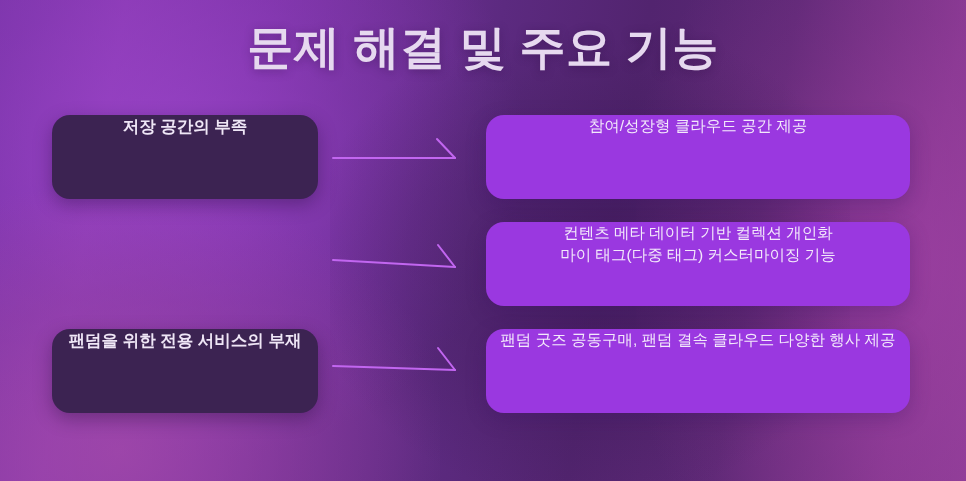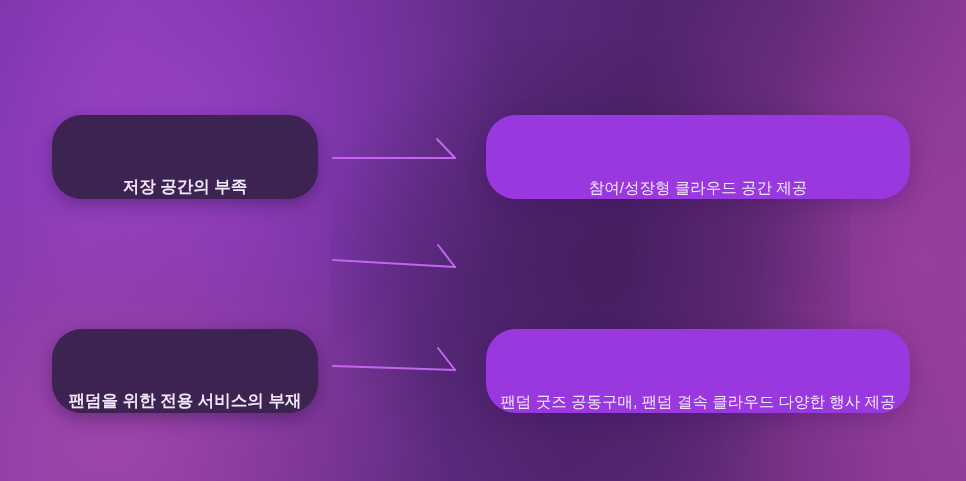--- a/index.html
+++ b/index.html
@@ -92,24 +92,24 @@
     letter-spacing: 0.5px;
     color: #e6d9ef;
     text-shadow: 0 2px 10px rgba(40, 12, 60, 0.35);
     white-space: nowrap;
   }
 
   
   .card {
     position: absolute;
     display: flex;
-    align-items: flex-end;
+    align-items: flex-start;
     justify-content: center;
     text-align: center;
-    border-radius: 30px;
+    border-radius: 18px;
     box-sizing: border-box;
   }
 
   .card-problem {
     left: 52px;
     width: 266px;
     height: 84px;
     background: #3c2352;
     color: #efe6f6;
     font-size: 16.5px;
@@ -160,20 +160,21 @@
 <body>
 
 <div id="slide">
 
   <div class="bg-base"></div>
   <div class="bg-glow-left"></div>
   <div class="bg-glow-bottomleft"></div>
   <div class="bg-glow-right"></div>
   <div class="bg-dark-center"></div>
 
+  <div class="title">문제 해결 및 주요 기능</div>
 
   <div class="card card-problem row-1">
     <div class="lines">저장 공간의 부족</div>
   </div>
 
   <div class="connector conn-1">
     <svg width="140" height="60" viewBox="0 0 140 60">
       <path class="arrow-line" d="M 3 26 L 125 26"></path>
       <path class="arrow-line" d="M 125 26 L 107 7"></path>
     </svg>
@@ -186,20 +187,26 @@
   </div>
 
 
   <div class="connector conn-2">
     <svg width="140" height="60" viewBox="0 0 140 60">
       <path class="arrow-line" d="M 3 26 L 125 33"></path>
       <path class="arrow-line" d="M 125 33 L 108 11"></path>
     </svg>
   </div>
 
+  <div class="card card-solution row-2">
+    <div class="lines">
+      <div>컨텐츠 메타 데이터 기반 컬렉션 개인화</div>
+      <div>마이 태그(다중 태그) 커스터마이징 기능</div>
+    </div>
+  </div>
 
   <div class="card card-problem row-3">
     <div class="lines">팬덤을 위한 전용 서비스의 부재</div>
   </div>
 
   <div class="connector conn-3">
     <svg width="140" height="60" viewBox="0 0 140 60">
       <path class="arrow-line" d="M 3 25 L 125 29"></path>
       <path class="arrow-line" d="M 125 29 L 108 7"></path>
     </svg>

